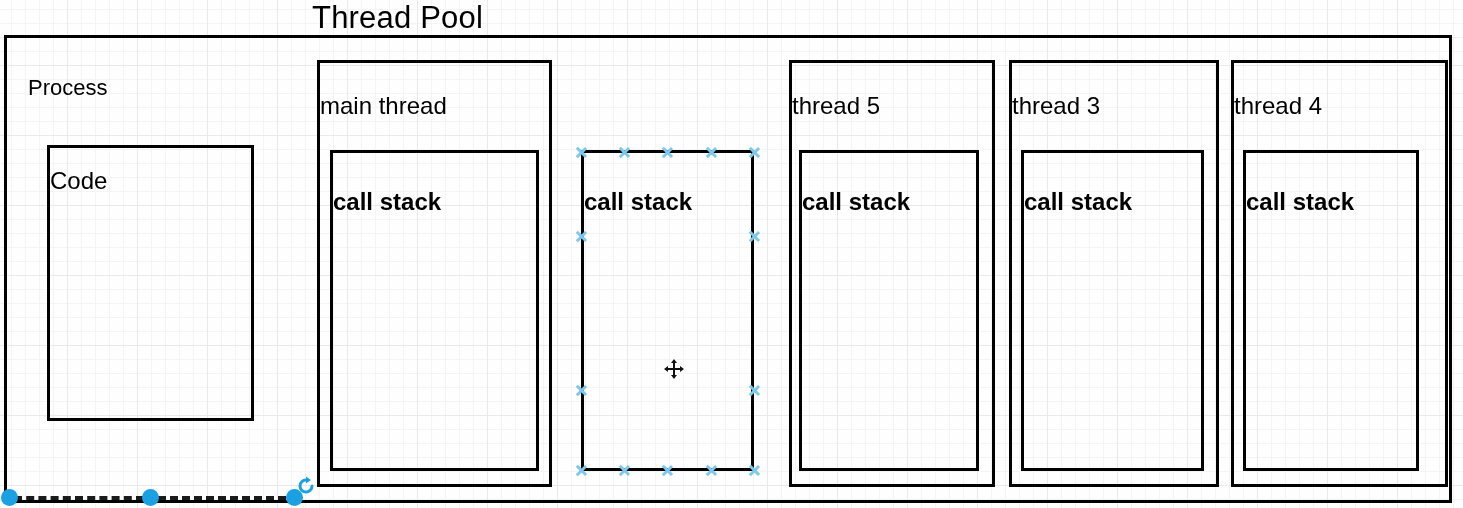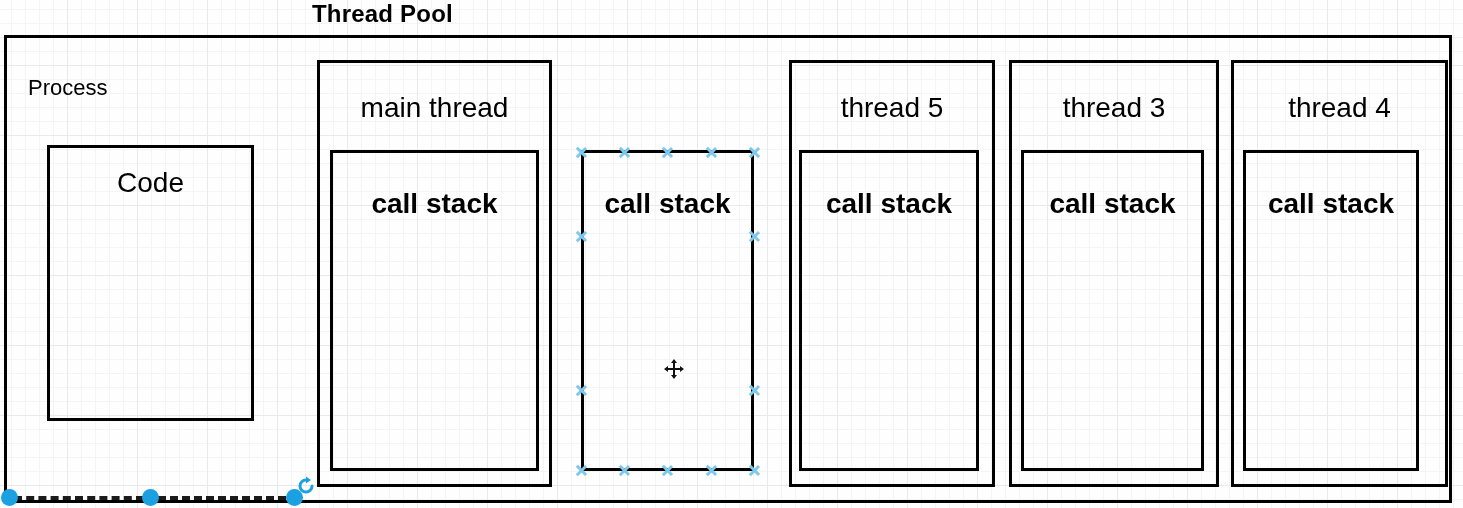--- a/index.html
+++ b/index.html
@@ -27,35 +27,35 @@
     position: absolute;
     box-sizing: border-box;
     border: 3px solid #000000;
     background: transparent;
   }
 
   .shape-label {
     position: absolute;
     left: 0;
     right: 0;
-    text-align: center;
+    text-align: left;
     color: #000000;
     font-family: "Liberation Sans", sans-serif;
-    font-size: 28px;
+    font-size: 24px;
     line-height: 1.1;
     white-space: nowrap;
   }
 
   
   #pool-title {
     position: absolute;
     left: 312px;
     top: 0px;
-    font-size: 24px;
-    font-weight: bold;
+    font-size: 31px;
+    font-weight: normal;
     color: #000000;
     letter-spacing: 0.2px;
   }
 
   
   #outer-container {
     left: 4px;
     top: 35px;
     width: 1448px;
     height: 468px;

